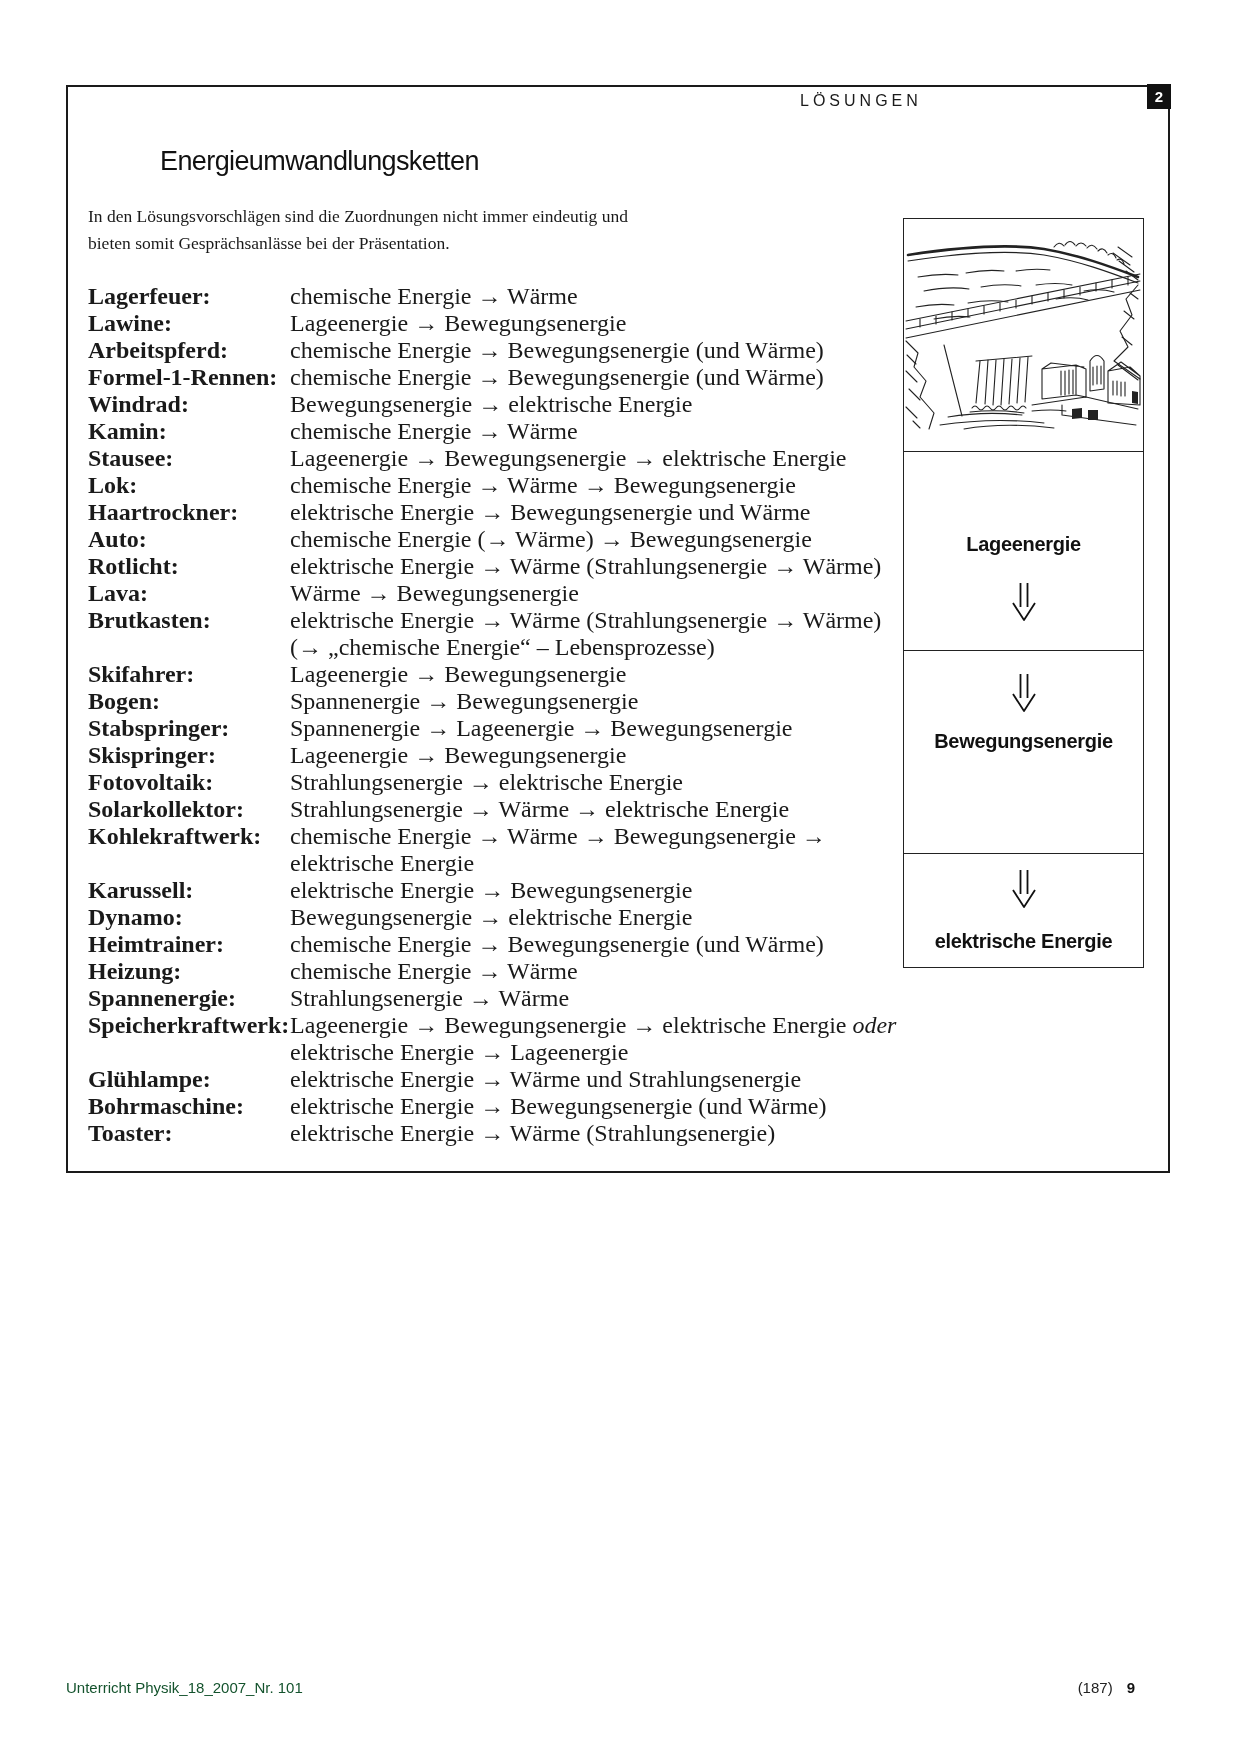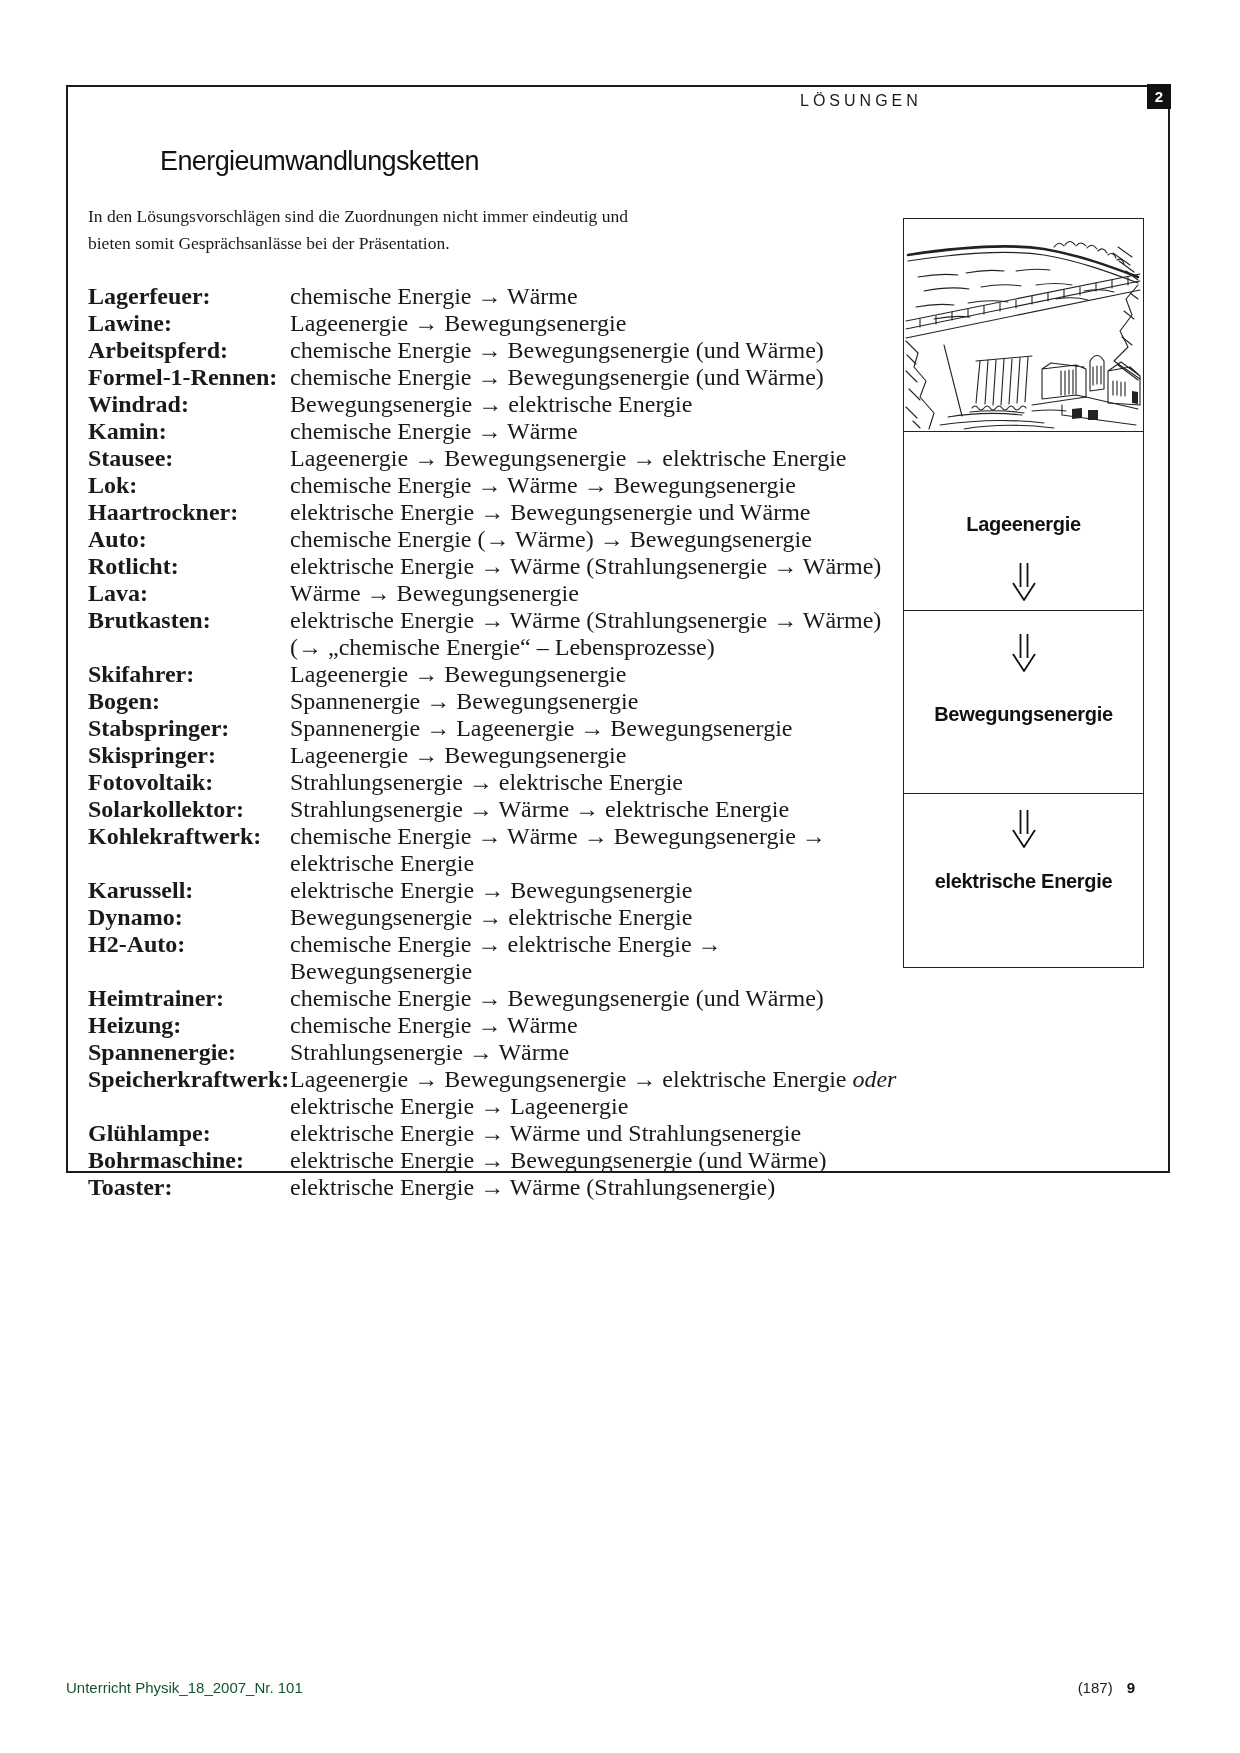--- a/index.html
+++ b/index.html
@@ -36,34 +36,34 @@
   }
   .sol-row{display:flex;}
   .sol-term{width:202px;flex-shrink:0;font-weight:bold;}
   .sol-chain em{font-style:italic;}
   .sidebar{
     position:absolute;left:903px;top:218px;width:241px;height:750px;
     border:1.5px solid #222;box-sizing:border-box;background:#fff;
   }
   .sb-illustration{height:212px;box-sizing:border-box;overflow:hidden;}
   .sb-illustration svg{display:block;}
-  .sb-box{position:relative;border-top:1.5px solid #222;box-sizing:border-box;}
+  .sb-box{position:relative;border-top:1.5px solid #222;box-sizing:border-box;margin-top:20px;}
   .sb-box-1{height:179px;}
   .sb-box-2{height:183px;}
   .sb-box-3{height:176px;}
   .sb-label{
     position:absolute;left:0;right:0;text-align:center;
     font-family:"Liberation Sans", sans-serif;font-weight:bold;font-size:20px;color:#111;
     letter-spacing:-0.3px;
   }
   .sb-arrow{position:absolute;left:50%;transform:translateX(-50%);}
   .sb-box-1 .sb-label{top:81px;}
   .sb-box-1 .sb-arrow{top:130px;}
   .sb-box-2 .sb-arrow{top:22px;}
-  .sb-box-2 .sb-label{top:92px;}
+  .sb-box-2 .sb-label{top:79px;}
   .sb-box-3 .sb-arrow{top:15px;}
   .sb-box-3 .sb-label{top:76px;text-align:center;}
   .footer-left{
     position:absolute;left:66px;top:1679px;
     font-family:"Liberation Sans", sans-serif;font-size:15px;color:#14532d;
   }
   .footer-right{
     position:absolute;left:900px;top:1679px;width:235px;text-align:right;
     font-family:"Liberation Sans", sans-serif;font-size:15px;color:#222;
   }
@@ -170,24 +170,20 @@
     </div>
     <div class="sol-row">
       <div class="sol-term">Karussell:</div>
       <div class="sol-chain">elektrische Energie → Bewegungsenergie</div>
     </div>
     <div class="sol-row">
       <div class="sol-term">Dynamo:</div>
       <div class="sol-chain">Bewegungsenergie → elektrische Energie</div>
     </div>
     <div class="sol-row">
-      <div class="sol-term">H2-Auto:</div>
-      <div class="sol-chain">chemische Energie → elektrische Energie → Bewegungsenergie</div>
-    </div>
-    <div class="sol-row">
       <div class="sol-term">Heimtrainer:</div>
       <div class="sol-chain">chemische Energie → Bewegungsenergie (und Wärme)</div>
     </div>
     <div class="sol-row">
       <div class="sol-term">Heizung:</div>
       <div class="sol-chain">chemische Energie → Wärme</div>
     </div>
     <div class="sol-row">
       <div class="sol-term">Spannenergie:</div>
       <div class="sol-chain">Strahlungsenergie → Wärme</div>

